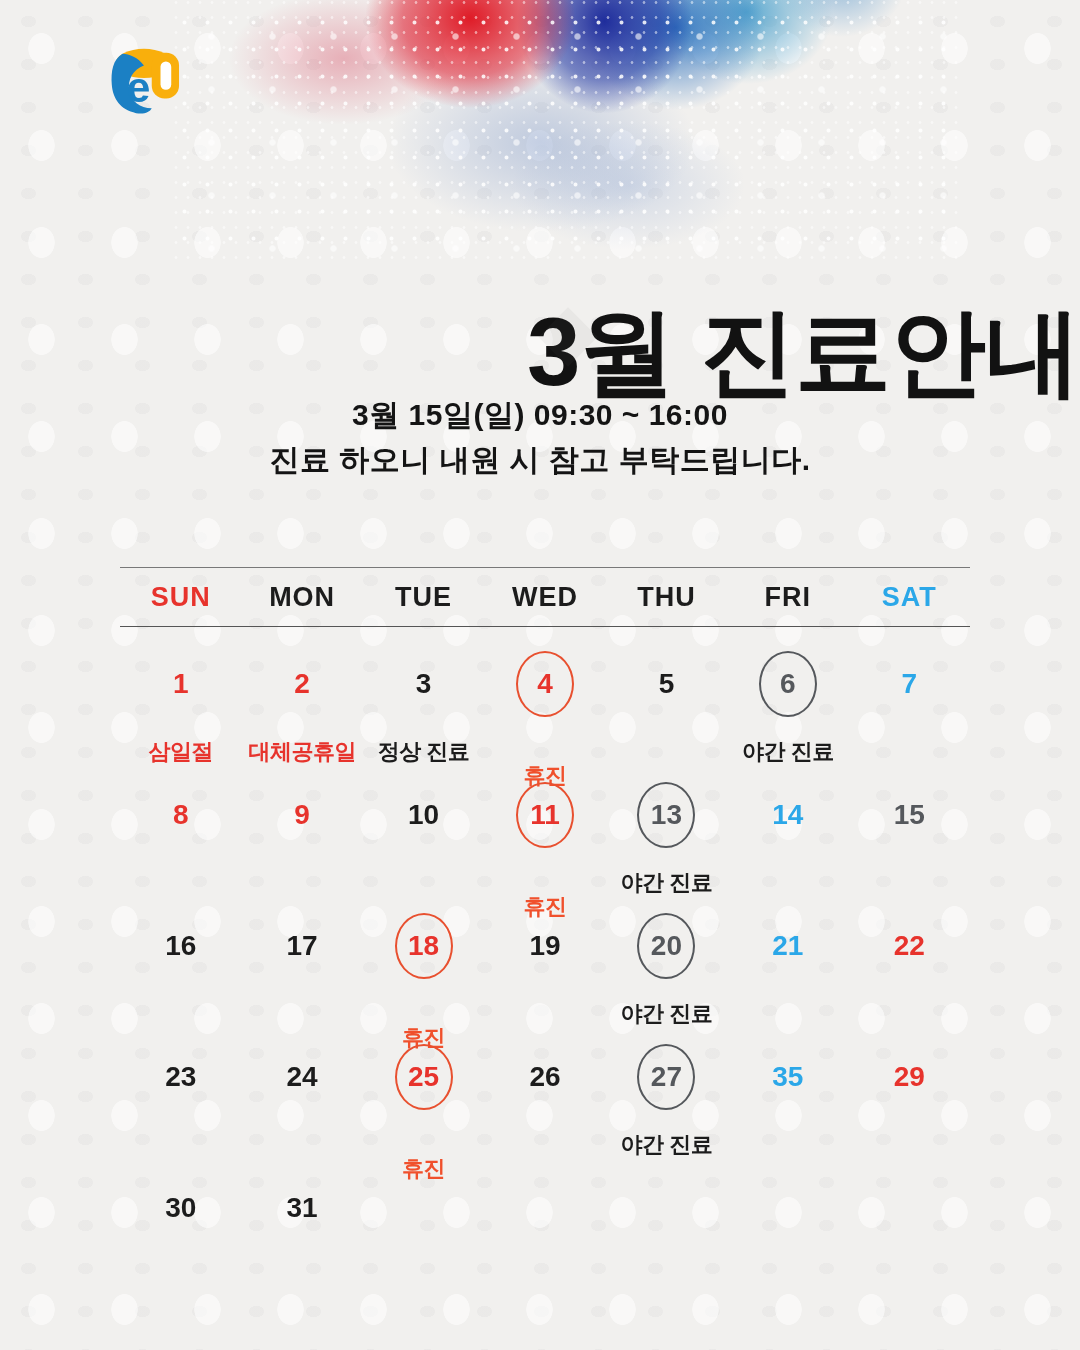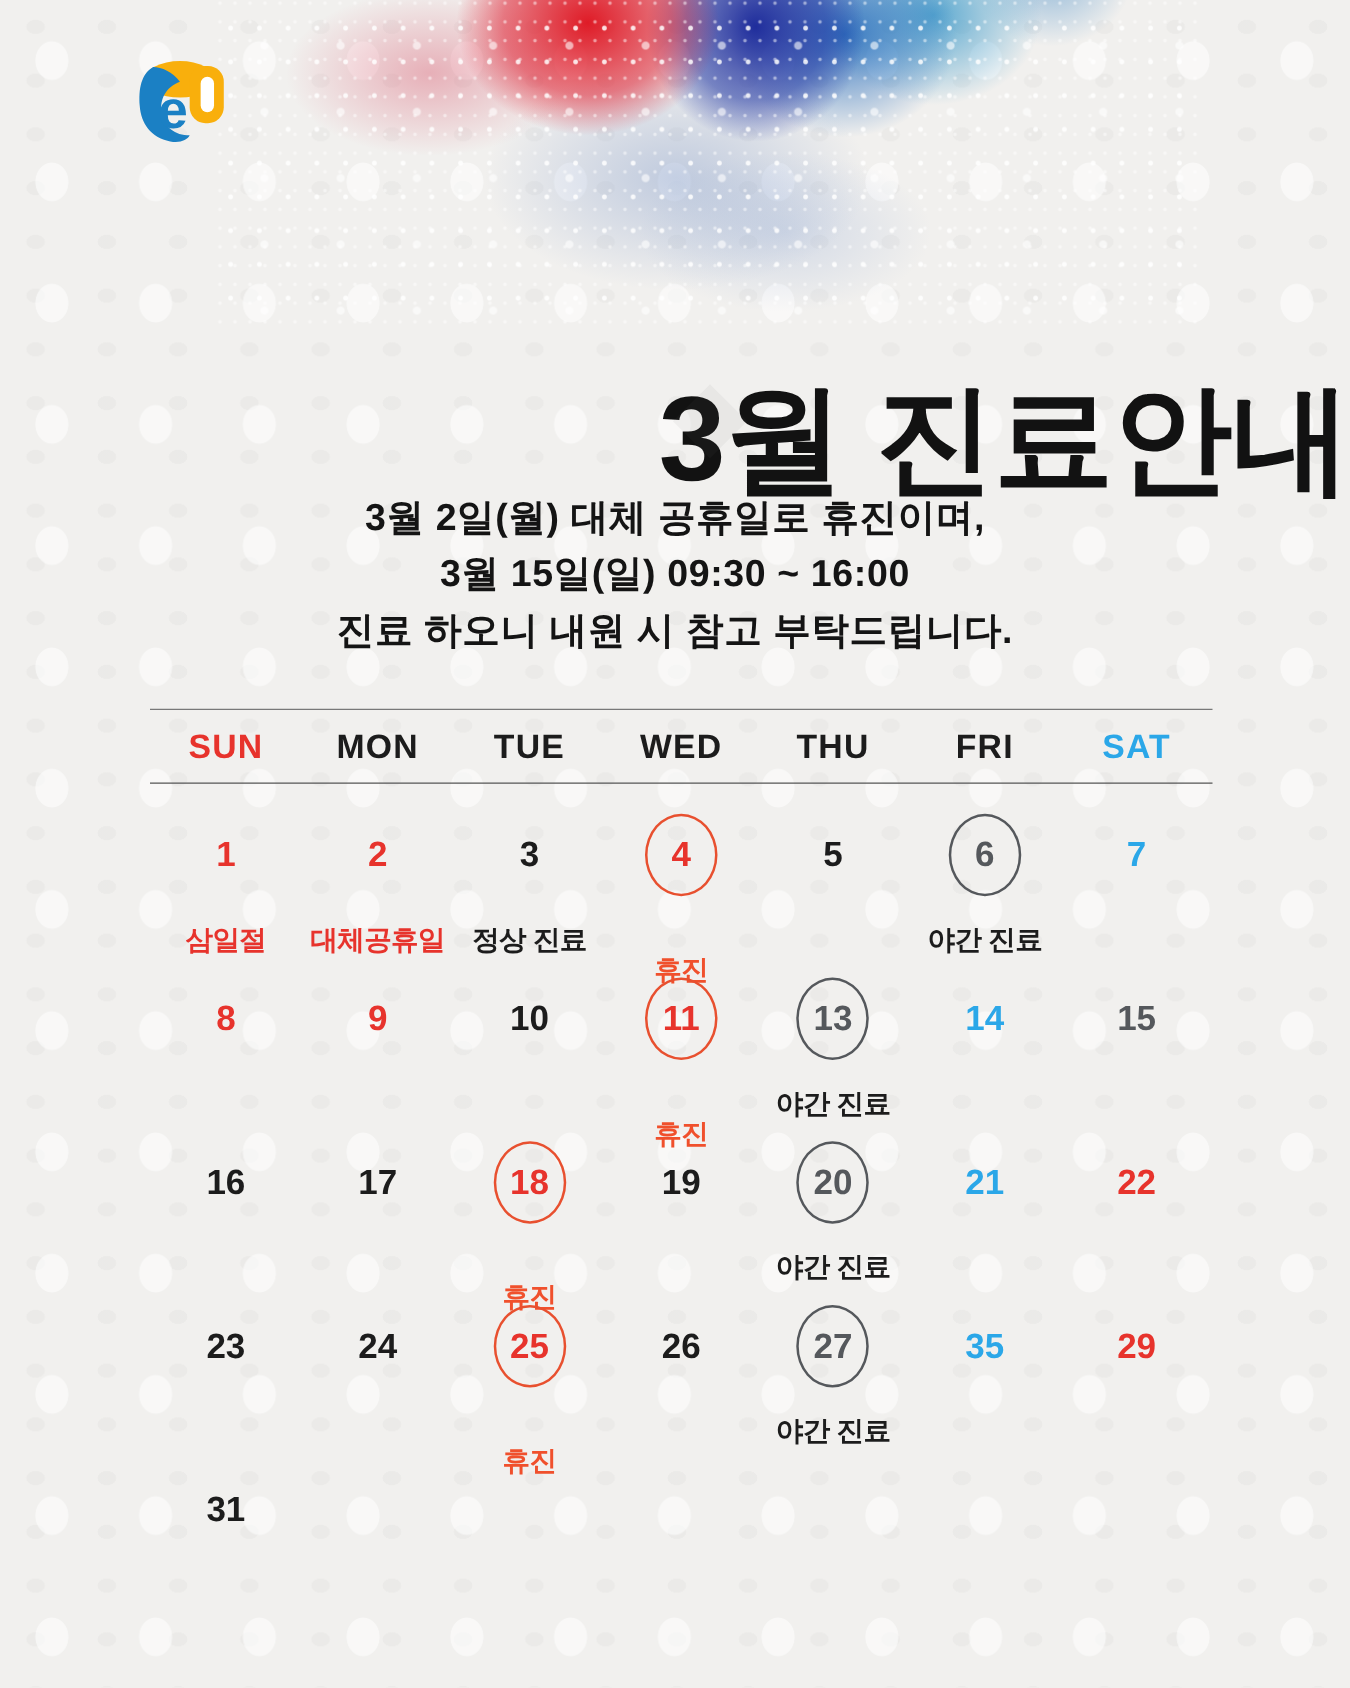--- a/index.html
+++ b/index.html
@@ -103,21 +103,20 @@
     <path d="M20,12 C10,18 8,30 9,44 C10,58 18,70 34,73 C42,74.5 48,72 50,68
              C38,68 29,61 27,50 C25,38 31,28 42,24 C36,16 27,12 20,12 Z" fill="#1B80C4"></path>
     <text x="24" y="62" font-size="44" font-weight="bold" fill="#1B80C4" font-family="Liberation Sans, DejaVu Sans, sans-serif">e</text>
   </svg>
 </div>
 
 <h1 class="title">3월 진료안내</h1>
 <div class="diamond"></div>
 
 <div class="notice">
-  <div>3월 2일(월) 대체 공휴일로 휴진이며,</div>
   <div>3월 15일(일) 09:30 ~ 16:00</div>
   <div>진료 하오니 내원 시 참고 부탁드립니다.</div>
 </div>
 
 <div class="calendar">
   <div class="weekday-row">
       <span class="wd c-sun">SUN</span>
       <span class="wd c-weekday">MON</span>
       <span class="wd c-weekday">TUE</span>
       <span class="wd c-weekday">WED</span>
@@ -272,20 +271,25 @@
           <span class="num c-sat">35</span>
         </span>
       </div>
       <div class="cell">
         <span class="numwrap">
           <span class="num c-sun">29</span>
         </span>
       </div>
       <div class="cell">
         <span class="numwrap">
+          <span class="num c-weekday">30</span>
+        </span>
+      </div>
+      <div class="cell">
+        <span class="numwrap">
           <span class="num c-weekday">31</span>
         </span>
       </div>
       <div class="cell"></div>
       <div class="cell"></div>
       <div class="cell"></div>
       <div class="cell"></div>
     </div>
 </div>
 

